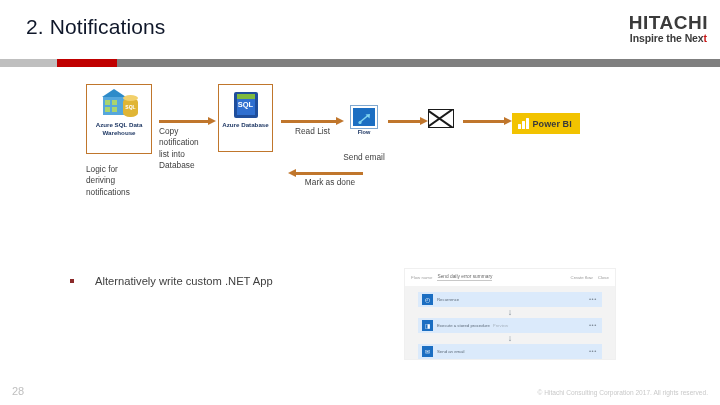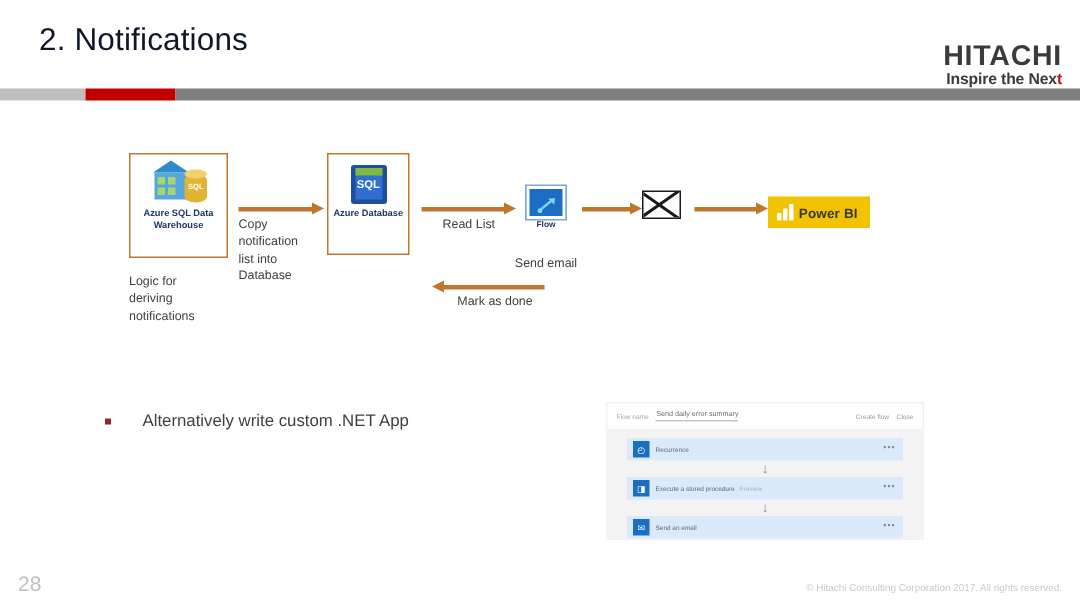--- a/index.html
+++ b/index.html
@@ -16,22 +16,22 @@
   #slide-title {
     position: absolute;
     left: 26px; top: 15px;
     font-size: 21px;
     font-weight: 400;
     color: #0f172a;
     letter-spacing: .1px;
   }
   #logo-block {
     position: absolute;
-    right: 12px; top: 28px;
-    text-align: right;
+    right: 12px; top: 13px;
+    text-align: center;
     line-height: 1;
   }
   #logo-word {
     font-size: 19px;
     font-weight: bold;
     letter-spacing: .5px;
     color: #3b3b3b;
     display: block;
   }
   #logo-tag {
@@ -49,21 +49,21 @@
     position: absolute;
     left: 0; top: 59px;
     width: 720px; height: 8px;
     display: flex;
   }
   #accent-rule .seg-light { width: 57px;  background: #bfbfbf; }
   #accent-rule .seg-red   { width: 60px;  background: #c00000; }
   #accent-rule .seg-dark  { flex: 1;      background: #7f7f7f; }
 
   
-  #diagram { position: absolute; left: 0; top: 94px; width: 720px; height: 150px; }
+  #diagram { position: absolute; left: 0; top: 76px; width: 720px; height: 150px; }
 
   .node-box {
     position: absolute;
     border: 1.5px solid #c0762c;
     background: #ffffff;
     text-align: center;
   }
   .node-label {
     font-size: 6.2px;
     font-weight: bold;
@@ -253,21 +253,21 @@
     height: 11px;
     display: flex; align-items: center; justify-content: center;
     color: #7b8894;
     font-size: 9px;
     line-height: 1;
   }
 
   
   #page-number {
     position: absolute; left: 12px; bottom: 8px;
-    font-size: 14px; color: #bfbfbf;
+    font-size: 11px; color: #bfbfbf;
   }
   #copyright {
     position: absolute; right: 12px; bottom: 9px;
     font-size: 6.6px; color: #c9c9c9;
   }
 </style>
 </head>
 <body>
 
 <div id="slide-title">2. Notifications</div>

